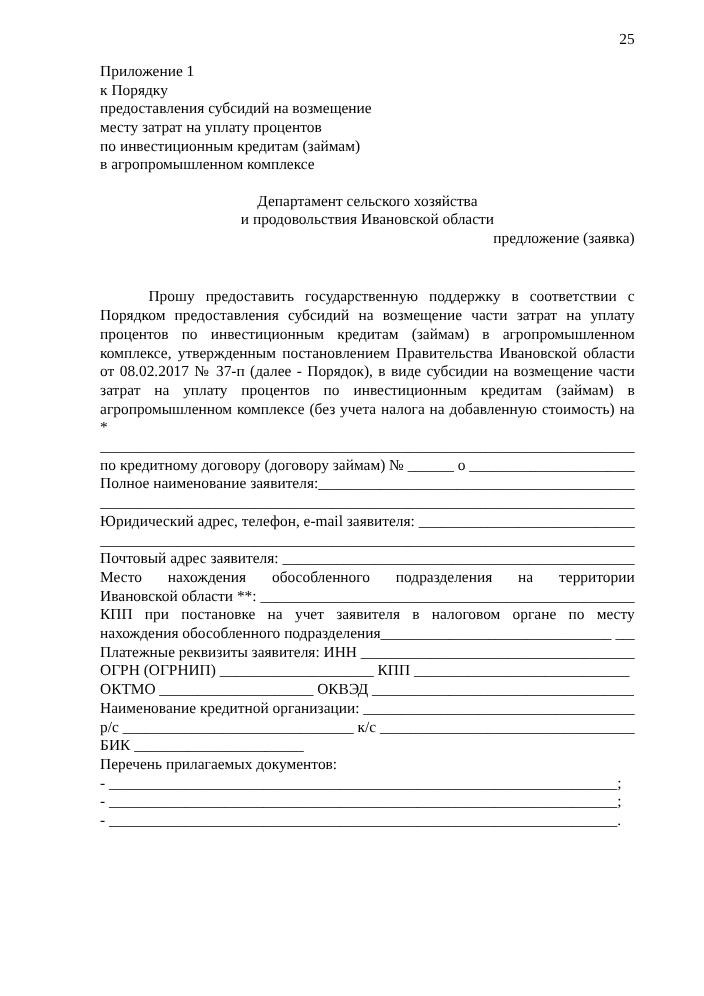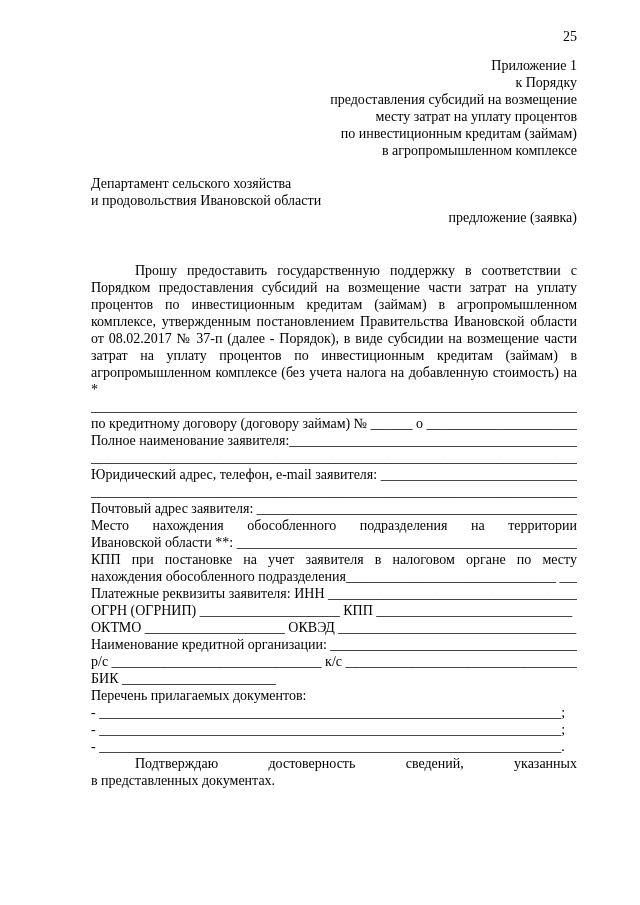--- a/index.html
+++ b/index.html
@@ -10,22 +10,22 @@
     height: 905px;
     background: #ffffff;
     color: #000000;
     font-family: "Liberation Serif", "DejaVu Serif", serif;
     font-size: 14px;
     line-height: 17px;
     padding: 28px 63px 0 91px;
     overflow: hidden;
   }
   .page-number { text-align: right; margin-bottom: 12px; }
-  .appendix { text-align: right; }
-  .department { text-align: left; margin-top: 16px; }
+  .appendix { }
+  .department { text-align: center; margin-top: 16px; }
   .doc-title { text-align: right; margin-top: 0; }
   .intro {
     text-align: justify;
     text-indent: 44px;
     margin-top: 36px;
   }
   .form-line {
     white-space: pre;
     overflow: hidden;
   }
@@ -79,18 +79,14 @@
     <div class="form-line">ОКТМО ____________________ ОКВЭД __________________________________</div>
     <div class="form-line">Наименование кредитной организации: ____________________________________</div>
     <div class="form-line">р/с ______________________________ к/с ____________________________________</div>
     <div class="form-line">БИК ______________________</div>
     <div class="form-line">Перечень прилагаемых документов:</div>
     <div class="form-line">- __________________________________________________________________;</div>
     <div class="form-line">- __________________________________________________________________;</div>
     <div class="form-line">- __________________________________________________________________.</div>
   </div>
 
-  <div class="closing">
-    <div class="stretch closing-first">Подтверждаю достоверность сведений, указанных</div>
-    <div>в представленных документах.</div>
-  </div>
 
 </div>
 
 </body></html>

